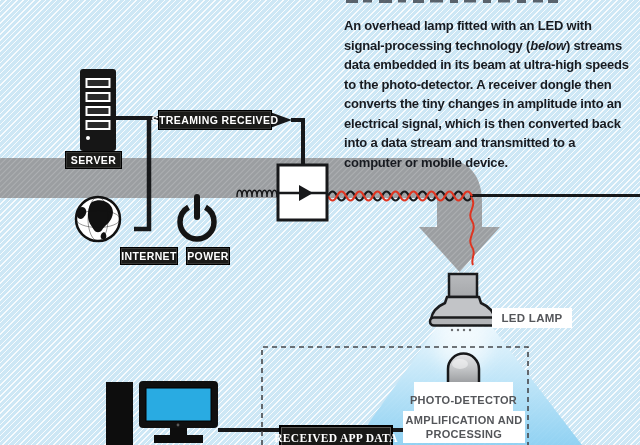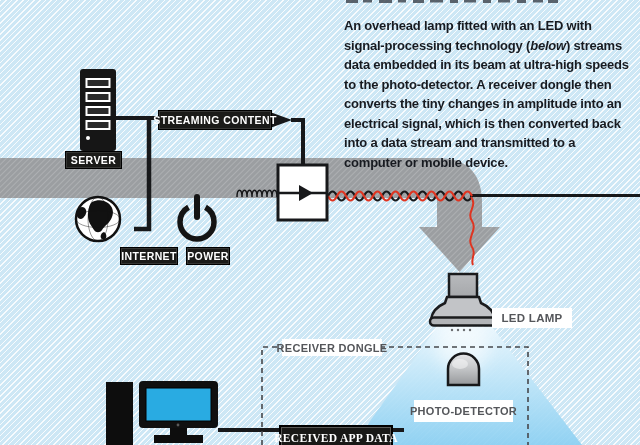--- a/index.html
+++ b/index.html
@@ -189,29 +189,30 @@
   <div class="panel" style="left:68px;top:86px;width:65px;height:84px;z-index:-1"></div>
   <div class="panel" style="left:63px;top:183px;width:70px;height:77px;z-index:-1"></div>
   <div class="panel" style="left:166px;top:185px;width:69px;height:75px;z-index:-1"></div>
 
   <div class="chip-dark" style="left:65px;top:151px;width:55px;height:16px;">SERVER</div>
 
   <div class="chip-dark" style="left:72px;top:247px;width:56px;height:16px;margin-left:48px;">INTERNET</div>
 
   <div class="chip-dark" style="left:186px;top:247px;width:42px;height:16px;">POWER</div>
 
-  <div class="chip-dark" style="left:158px;top:110px;width:112px;height:18px;">STREAMING CONTENT</div>
+  <div class="chip-dark" style="left:158px;top:110px;width:112px;height:18px;">STREAMING RECEIVED</div>
 
 
   <div class="chip-light" style="left:492px;top:308px;width:80px;height:20px;font-size:11.5px;">LED LAMP</div>
 
-  <div class="chip-light" style="left:282px;top:339px;width:100px;height:17px;">RECEIVER DONGLE</div>
-
-  <div class="chip-light" style="left:414px;top:382px;width:99px;height:22px;margin-top:18px;">PHOTO-DETECTOR</div>
-
+
+  <div class="chip-light" style="left:414px;top:382px;width:99px;height:36px;">PHOTO-DETECTOR</div>
+
+  <div class="chip-light multiline" style="left:403px;top:411px;width:122px;height:32px;">AMPLIFICATION AND
+PROCESSING</div>
 
   <div class="received-box" style="left:279px;top:425px;width:110px;height:22px;font-family:Liberation Serif, serif;">RECEIVED APP DATA</div>
 
   <div class="description">
     <span>An overhead lamp fitted with an LED with signal-processing technology (</span><span class="it">below</span><span>) streams data embedded in its beam at ultra-high speeds to the photo-detector. A receiver dongle then converts the tiny changes in amplitude into an electrical signal, which is then converted back into a data stream and transmitted to a computer or mobile device.</span>
   </div>
 
 </div>
 
 </body></html>

